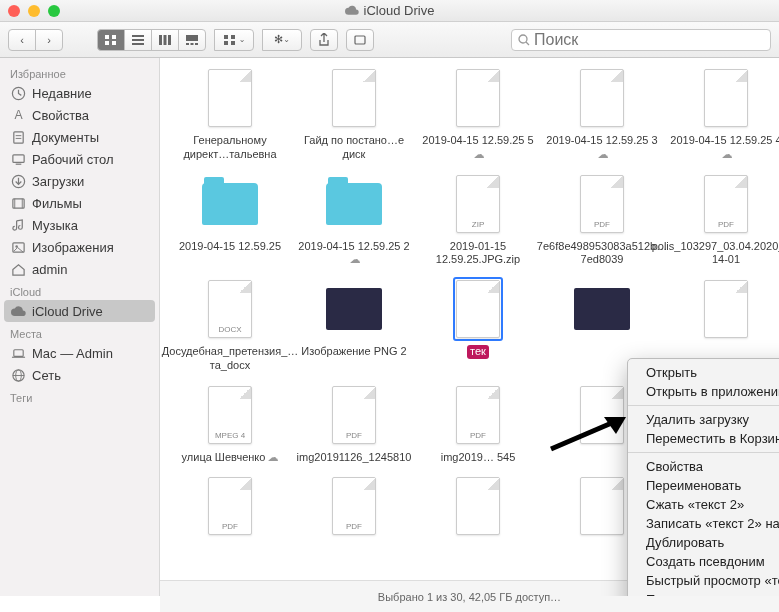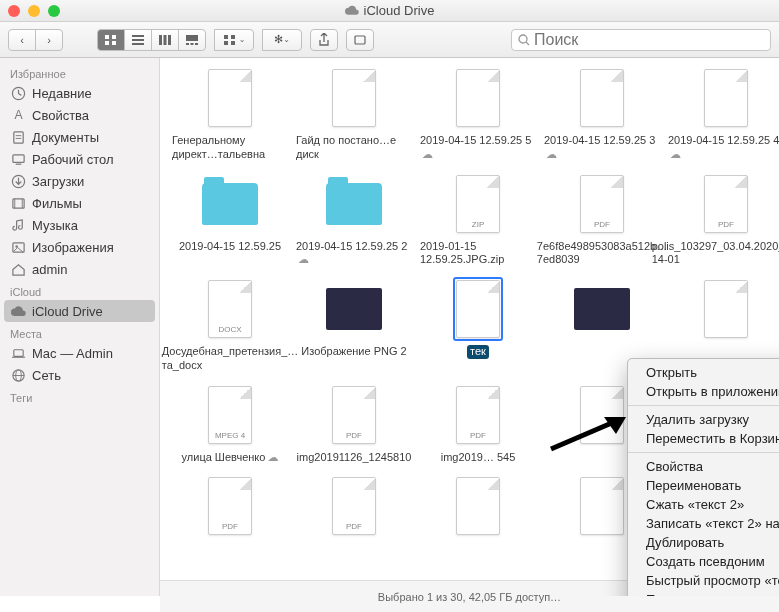--- a/index.html
+++ b/index.html
@@ -26,29 +26,29 @@
 .main { display:flex; height:538px; }
 .sidebar { width:160px; background:#f3f1f2; border-right:1px solid #d8d8d8; overflow:hidden; padding-top:4px; }
 .sb-head { font-size:11px; color:#8a8a8a; padding:6px 10px 2px; }
 .sb-item { display:flex; align-items:center; gap:6px; padding:2px 10px; font-size:13px; color:#3a3a3a; height:22px; }
 .sb-item.sel { background:#c8c8c8; border-radius:4px; margin:0 4px; padding:2px 6px; }
 .sb-ic { width:16px; height:16px; display:flex; align-items:center; justify-content:center; color:#7b7b7b; font-size:13px; }
 .tag-dot { width:12px; height:12px; border-radius:50%; border:1px solid rgba(0,0,0,0.15); }
 
 .content { flex:1; background:#fff; position:relative; overflow:hidden; }
 .grid { display:grid; grid-template-columns: repeat(5, 116px); gap:10px 8px; padding:8px 12px; justify-content:start; align-content:start; }
-.item { display:flex; flex-direction:column; align-items:center; font-size:11px; color:#3a3a3a; line-height:1.25; }
+.item { display:flex; flex-direction:column; align-items:center; text-align:center; font-size:11px; color:#3a3a3a; line-height:1.25; }
 .ic-wrap { width:64px; height:64px; display:flex; align-items:center; justify-content:center; margin-bottom:4px; position:relative; }
 .ic-folder { width:56px; height:42px; background:#5ac8e0; border-radius:4px 4px 2px 2px; position:relative; }
 .ic-folder::before { content:''; position:absolute; top:-6px; left:2px; width:20px; height:8px; background:#5ac8e0; border-radius:2px 2px 0 0; }
 .ic-doc { width:44px; height:58px; background:#fff; border:1px solid #ccc; border-radius:2px; position:relative; display:flex; align-items:flex-end; justify-content:center; font-size:8px; color:#888; padding-bottom:2px; box-shadow:0 1px 2px rgba(0,0,0,.1); }
 .ic-doc .fold { position:absolute; top:0; right:0; width:12px; height:12px; background:linear-gradient(135deg,#fff 50%,#ddd 50%); }
 .ic-img { width:56px; height:42px; background:#2a2a45; border-radius:2px; }
 .sel-box { border:2px solid #2f7bff; border-radius:3px; padding:1px; }
-.sel-lbl { background:#0c4a6e; color:#fff; border-radius:3px; padding:0 3px; display:inline-block; }
+.sel-lbl { background:#be185d; color:#fff; border-radius:3px; padding:0 3px; display:inline-block; }
 .clouddl { font-size:11px; color:#999; margin-left:2px; }
 
 .ctx { position:absolute; left:467px; top:300px; width:295px; background:#f3f3f3; border:1px solid #bcbcbc; border-radius:5px; box-shadow:0 8px 24px rgba(0,0,0,.3); padding:4px 0; font-size:13px; z-index:50; }
 .ctx-item { padding:2px 20px 2px 18px; color:#222; position:relative; }
 .ctx-item.sub::after { content:'▶'; position:absolute; right:8px; font-size:9px; color:#555; top:4px; }
 .ctx-sep { height:1px; background:#d4d4d4; margin:4px 0; }
 
 .arrow { position:absolute; left:386px; top:356px; width:80px; height:40px; z-index:60; pointer-events:none; }
 
 .status { position:absolute; bottom:0; left:160px; right:0; height:32px; background:#f5f5f5; border-top:1px solid #ddd; font-size:11px; color:#666; display:flex; align-items:center; justify-content:center; }

